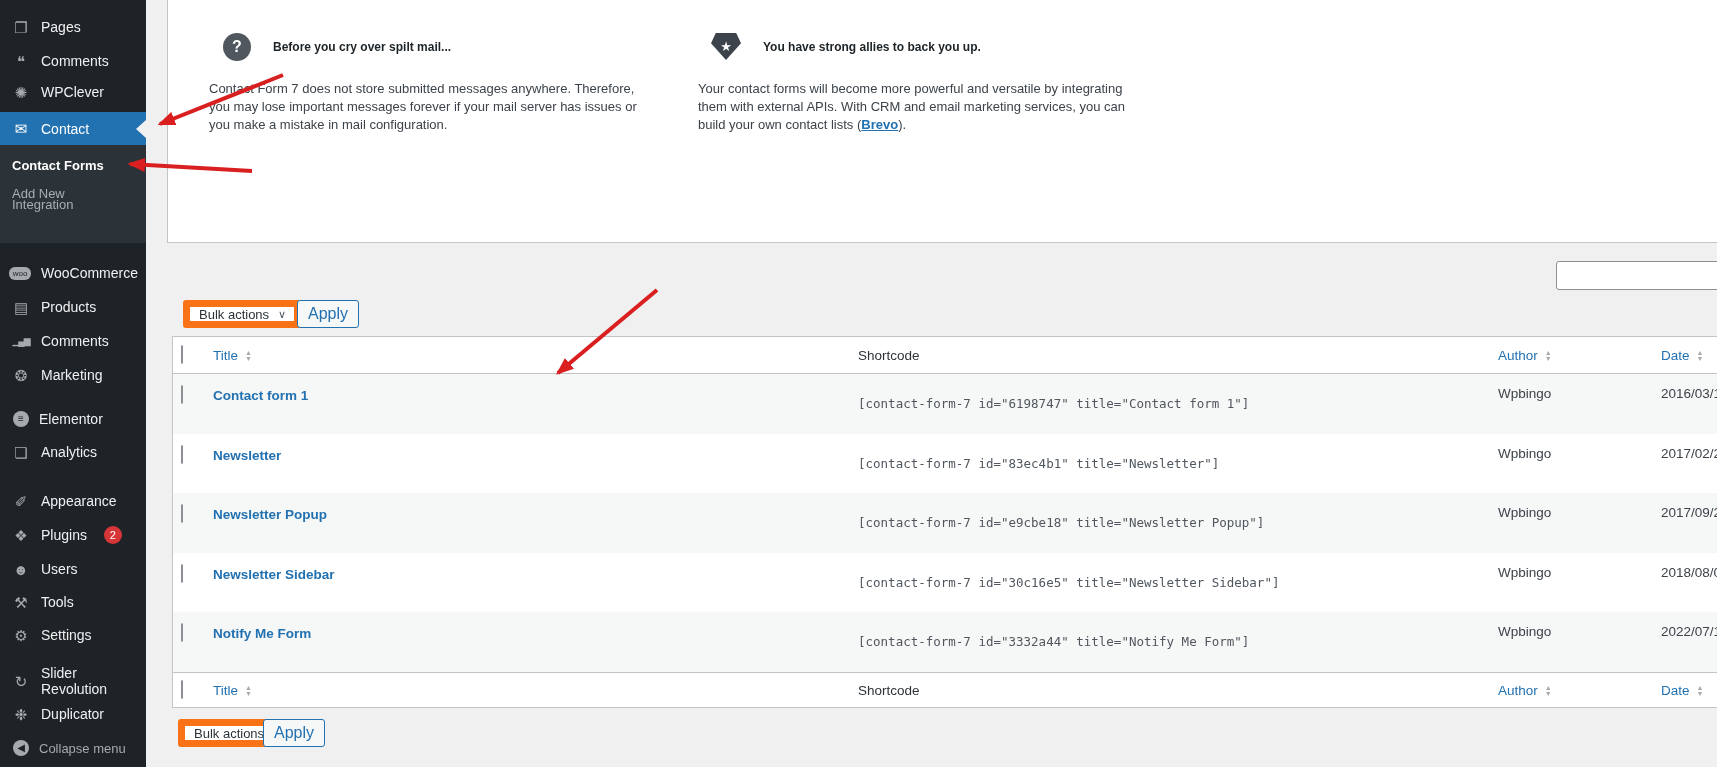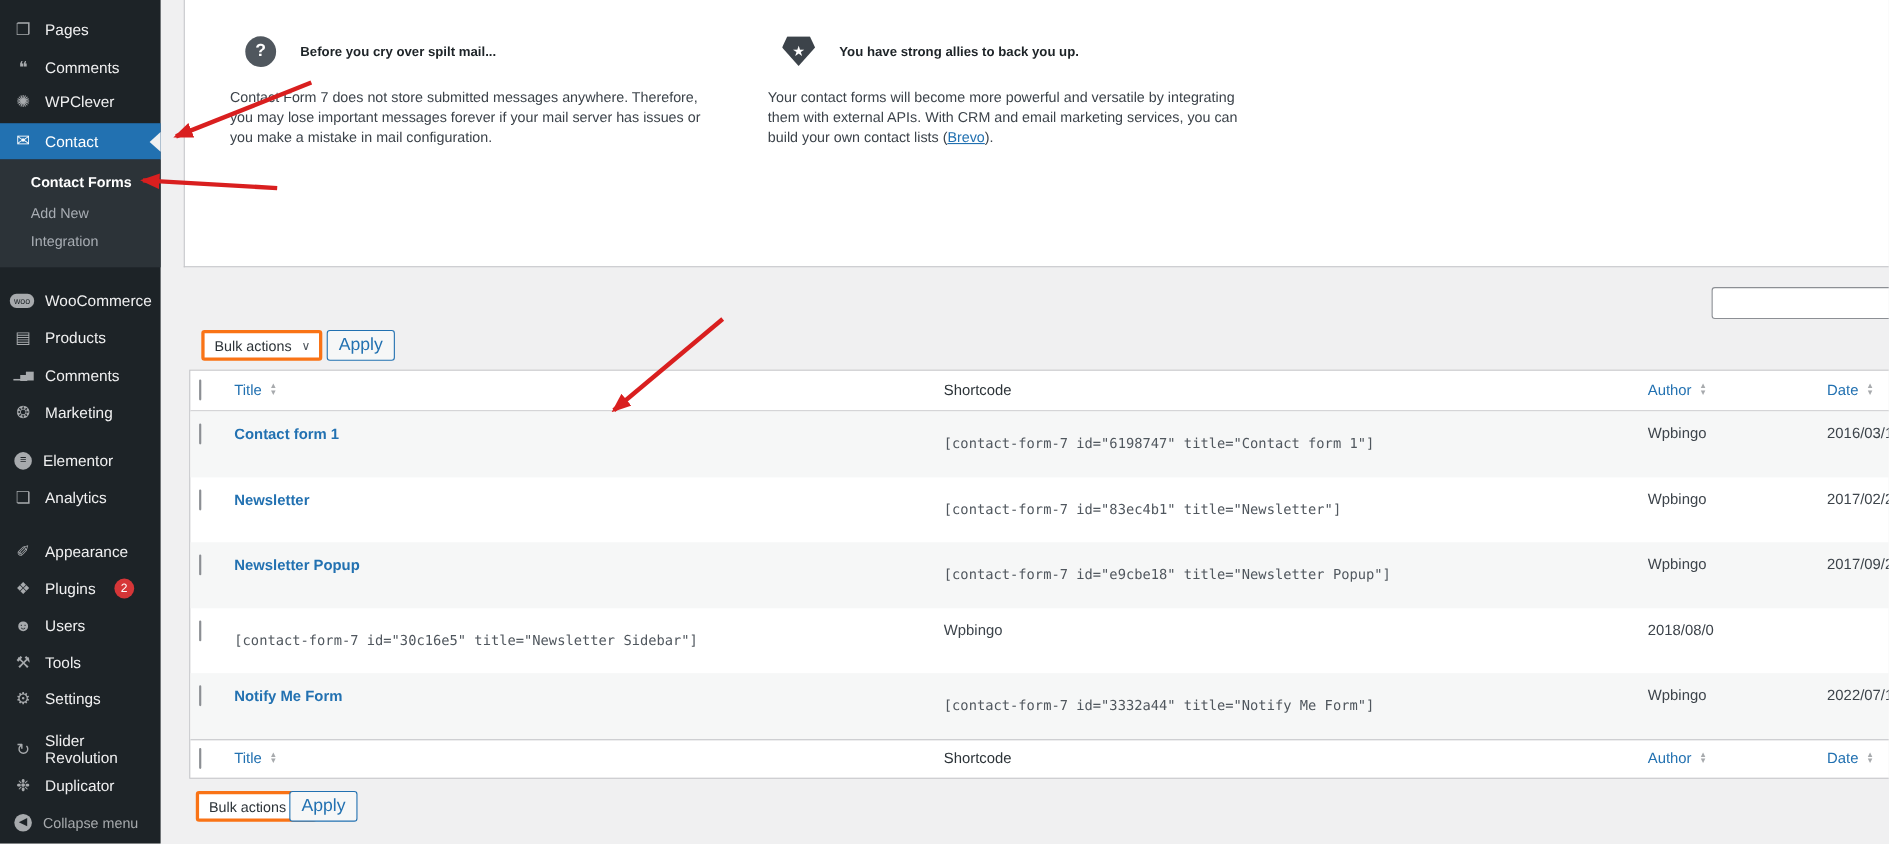--- a/index.html
+++ b/index.html
@@ -11,21 +11,21 @@
   
   .sidebar{position:absolute;left:0;top:0;width:146px;height:767px;background:#1d2327;z-index:2}
   .menu-item{position:absolute;left:0;width:146px;height:32px;display:flex;align-items:center;
     padding-left:11px;box-sizing:border-box;color:#f0f0f1;font-size:14px;cursor:pointer;gap:10px}
   .menu-item .ico{width:20px;flex:none;text-align:center;color:#a7aaad;font-size:15px;line-height:1}
   .menu-item.active{background:#2271b1;color:#fff;height:33px}
   .menu-item.active .ico{color:#fff}
   .notch{position:absolute;right:0;top:50%;transform:translateY(-50%);width:0;height:0;
     border-top:9px solid transparent;border-bottom:9px solid transparent;border-right:10px solid #f0f0f1}
   .submenu{position:absolute;left:0;top:145px;width:146px;height:98px;background:#2c3338}
-  .submenu-item{position:absolute;left:0;width:146px;box-sizing:border-box;padding-left:28px;
+  .submenu-item{position:absolute;left:0;width:146px;box-sizing:border-box;padding-left:12px;
     font-size:13px;color:#a8adb3;cursor:pointer}
   .submenu-item.current{color:#fff;font-weight:700}
   .badge{display:inline-block;margin-left:7px;background:#d63638;color:#fff;border-radius:50%;
     min-width:18px;height:18px;line-height:18px;text-align:center;font-size:11px;font-weight:400}
   .ico.pill{background:#a7aaad;color:#1d2327;font-size:8px;font-weight:400;border-radius:6px;
     width:22px;height:13px;line-height:13px;margin-left:-2px}
   .ico.circle{background:#a7aaad;color:#1d2327;width:16px;height:16px;border-radius:50%;
     font-size:10px;line-height:16px;margin-left:2px}
   .ico.bars{font-size:9px;letter-spacing:-1px}
   .menu-item.dim{color:#a7aaad;font-size:13px}
@@ -34,26 +34,26 @@
     border-left:1px solid #c3c4c7;border-bottom:1px solid #c3c4c7;box-sizing:border-box}
   .col-head{position:absolute;top:33px;display:flex;align-items:center;gap:22px}
   .col-head .h{font-size:12px;font-weight:700;color:#1d2327}
   .q-icon{width:28px;height:28px;border-radius:50%;background:#50575e;color:#fff;font-weight:700;
     font-size:16px;display:flex;align-items:center;justify-content:center}
   .ally-icon{width:30px;height:27px;background:#3c434a;color:#fff;display:flex;align-items:center;
     justify-content:center;font-size:13px;
     clip-path:polygon(50% 100%,0 38%,16% 0,84% 0,100% 38%)}
   .col-body{position:absolute;top:80px;width:446px;font-size:13px;line-height:18px;color:#3c434a}
   .col-body p{margin:0 0 13px 0}
-  .col-body a{color:#2271b1;font-weight:400;text-decoration:underline;cursor:pointer}
+  .col-body a{color:#2271b1;font-weight:700;text-decoration:underline;cursor:pointer}
   
   .search-input{position:absolute;left:1556px;top:261px;width:195px;height:29px;box-sizing:border-box;
     border:1px solid #8c8f94;border-radius:3px;background:#fff;padding:0 8px;font-size:13px}
   .fake-select{position:absolute;height:28px;box-sizing:border-box;display:flex;align-items:center;
-    padding:0 8px 0 9px;gap:9px;border:3px solid #f97316;border-radius:3px;background:#fff;
+    padding:0 8px 0 9px;gap:9px;border:7px solid #f97316;border-radius:3px;background:#fff;
     font-size:13px;color:#2c3338;cursor:pointer}
   .fake-select .chev{font-size:11px;color:#50575e}
   .btn{position:absolute;height:28px;box-sizing:border-box;display:flex;align-items:center;
     padding:0 10px;border:1px solid #2271b1;border-radius:3px;background:#f6f7f7;color:#2271b1;
     font-size:16px;cursor:pointer}
   .bulk-top{left:183px;top:300px}
   .apply-top{left:297px;top:300px}
   .bulk-bottom{left:178px;top:719px}
   .apply-bottom{left:263px;top:719px}
   
@@ -100,21 +100,21 @@
   </div>
   <div class="menu-item active" style="top:112px">
     <span class="ico">✉</span>
     <span>Contact</span>
     <span class="notch"></span>
   </div>
 
   <div class="submenu">
     <div class="submenu-item current" style="top:13px">Contact Forms</div>
     <div class="submenu-item" style="top:41px">Add New</div>
-    <div class="submenu-item" style="top:67px">Integration</div>
+    <div class="submenu-item" style="top:52px">Integration</div>
   </div>
 
   <div class="menu-item" style="top:257px">
     <span class="ico pill">woo</span>
     <span>WooCommerce</span>
   </div>
   <div class="menu-item" style="top:291px">
     <span class="ico">▤</span>
     <span>Products</span>
   </div>
@@ -240,20 +240,21 @@
     </div>
     <div class="trow tbody-row">
       <div class="cell cb-cell"><span class="checkbox"></span></div>
       <div class="cell title-cell"><a class="row-title">Newsletter Popup</a></div>
       <div class="cell sc-cell"><span class="shortcode">[contact-form-7 id="e9cbe18" title="Newsletter Popup"]</span></div>
       <div class="cell author-cell">Wpbingo</div>
       <div class="cell date-cell">2017/09/2</div>
     </div>
     <div class="trow tbody-row">
       <div class="cell cb-cell"><span class="checkbox"></span></div>
+      <div class="cell title-cell"><a class="row-title">Newsletter Sidebar</a></div>
       <div class="cell sc-cell"><span class="shortcode">[contact-form-7 id="30c16e5" title="Newsletter Sidebar"]</span></div>
       <div class="cell author-cell">Wpbingo</div>
       <div class="cell date-cell">2018/08/0</div>
     </div>
     <div class="trow tbody-row">
       <div class="cell cb-cell"><span class="checkbox"></span></div>
       <div class="cell title-cell"><a class="row-title">Notify Me Form</a></div>
       <div class="cell sc-cell"><span class="shortcode">[contact-form-7 id="3332a44" title="Notify Me Form"]</span></div>
       <div class="cell author-cell">Wpbingo</div>
       <div class="cell date-cell">2022/07/1</div>

